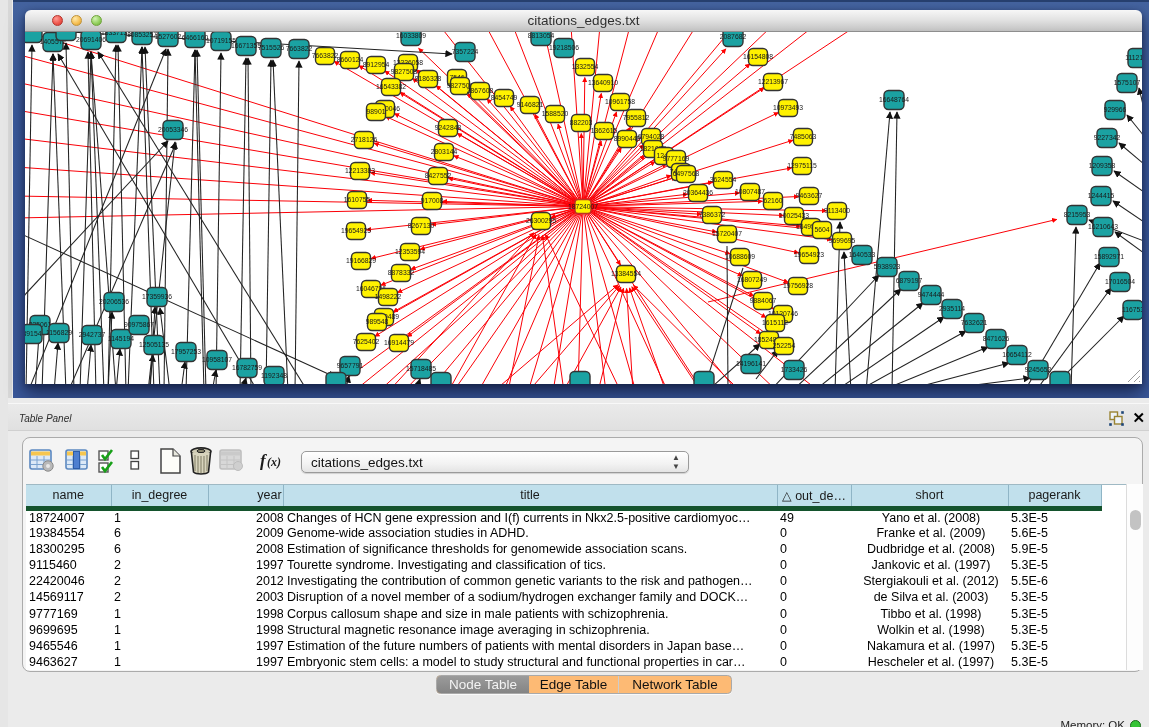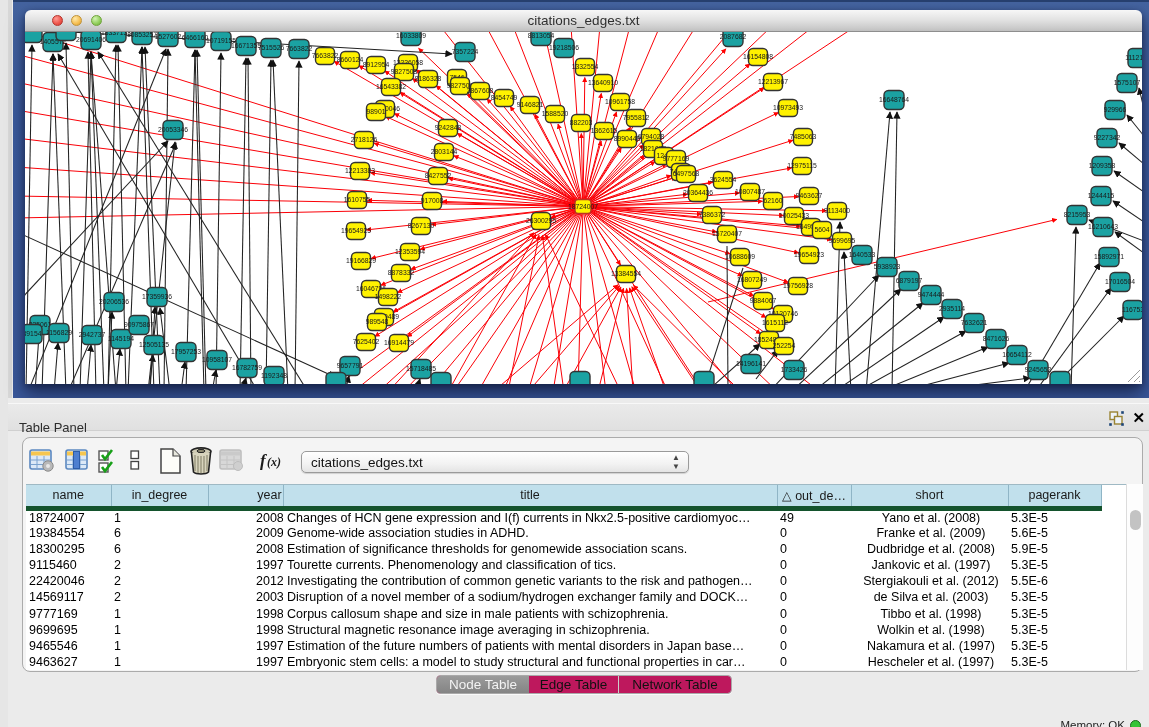--- a/index.html
+++ b/index.html
@@ -24,21 +24,21 @@
 #tl2 { left:46px;   background:radial-gradient(circle at 35% 30%,#ffe9a8,#f5bd4f 60%,#d29a32); border:0.5px solid #c09339;}
 #tl3 { left:66px;   background:radial-gradient(circle at 35% 30%,#d2f3b2,#8fce5a 60%,#6aa83e); border:0.5px solid #71a43c;}
 #canvas { position:absolute; left:17px; top:32px; width:1117px; height:352px; background:#fff; overflow:hidden; }
 #grip { position:absolute; right:2px; bottom:2px; width:14px; height:14px;
   background:repeating-linear-gradient(135deg,transparent 0 3px,#9a9a9a 3px 4px); clip-path:polygon(100% 0,100% 100%,0 100%);}
 
 
 #panel { position:absolute; left:0; top:398px; width:1147px; height:329px; background:#ebebeb; }
 #paneltitle { position:absolute; left:0; top:5px; width:1147px; height:28px;
   background:linear-gradient(180deg,#eaeaea,#e0e0e0); border-top:1px solid #f8f8f8; border-bottom:1px solid #d0d0d0;}
-#paneltitle span { position:absolute; left:11px; top:16px; font-size:13px; color:#2d2d2d; }
+#paneltitle span { position:absolute; left:11px; top:9px; font-size:10px; color:#2d2d2d;font-style:italic; }
 #inner { position:absolute; left:14px; top:39px; width:1121px; height:235px;
   border:1px solid #ababab; border-radius:8px; background:#f4f4f4; }
 #toolbar { position:absolute; left:4px; top:4px; width:1113px; height:40px; }
 #combo { position:absolute; left:274px; top:9px; width:388px; height:22px; border:1px solid #9a9a9a;
   border-radius:5px; background:linear-gradient(180deg,#ffffff,#f2f2f2 60%,#e4e4e4);
   box-shadow:0 1px 1px rgba(0,0,0,.15); font-size:13.5px; color:#111; line-height:21px; padding-left:9px;}
 #combo .ud { position:absolute; right:8px; top:1px; font-size:8px; color:#444; line-height:9px; text-align:center;}
 #tablewrap { position:absolute; left:3px; top:46px; width:1100px; height:186px; background:#fff; overflow:hidden;
   border-top:1px solid #9fb9c4; }
 table#grid { border-collapse:collapse; table-layout:fixed; width:1100px; font-size:12.5px; color:#000; }
@@ -51,21 +51,21 @@
 #grid .c4 { width:494px; }
 #grid .c5 { width:74px; }
 #grid .c6 { width:157px; text-align:center; }
 #grid .c7 { width:93px; }
 #grid td.c4 { padding-left:4px; }
 #grid td.c6 { text-align:center; }
 #grid .c8 { width:25px; background:#fff; }
 #vscroll { position:absolute; left:1103px; top:46px; width:17px; height:186px; background:#fdfdfd; border-left:1px solid #dcdcdc;}
 #thumb { position:absolute; left:2.5px; top:26px; width:11px; height:20px; border-radius:5.5px; background:#c3c3c3; }
 #tabs { position:absolute; left:428px; top:277px; width:296px; height:19px; border:1px solid #a9a9a9;
-  border-radius:4.5px; background:#be185d; font-size:13.5px; display:flex; overflow:hidden;
+  border-radius:4.5px; background:#fdba74; font-size:13.5px; display:flex; overflow:hidden;
   box-shadow:0 1px 0 rgba(255,255,255,.7);}
 #tabs div { flex:0 0 auto; text-align:center; line-height:18px; color:#111; }
 #tabs .sel { background:linear-gradient(180deg,#9b9b9b,#848484); color:#f3f3f3; width:92px; }
 #tabs .t2 { width:90px; border-right:1px solid #ccc; }
 #tabs .t3 { width:112px; }
 #memrow { position:absolute; right:14px; top:321px; font-size:11.5px; color:#222; }
 #memdot { display:inline-block; width:11px; height:11px; border-radius:50%; background:#35c435;
   border:1px solid #1c6b1c; vertical-align:-2px; margin-left:5px;}
 #floaticon { position:absolute; right:31px; top:7px; width:15px; height:15px; }
 #closex { position:absolute; right:10px; top:5px; font-size:15px; font-weight:bold; color:#000; }
@@ -669,21 +669,21 @@
                 <td class="c3">2008</td>
                 <td class="c4">Estimation of significance thresholds for genomewide association scans.</td>
                 <td class="c5">0</td>
                 <td class="c6">Dudbridge et al. (2008)</td>
                 <td class="c7">5.9E-5</td>
               </tr>
 <tr>
                 <td class="c1">9115460</td>
                 <td class="c2">2</td>
                 <td class="c3">1997</td>
-                <td class="c4">Tourette currents. Phenomenology and classification of tics.</td>
+                <td class="c4">Tourette syndrome. Investigating and classification of tics.</td>
                 <td class="c5">0</td>
                 <td class="c6">Jankovic et al. (1997)</td>
                 <td class="c7">5.3E-5</td>
               </tr>
 <tr>
                 <td class="c1">22420046</td>
                 <td class="c2">2</td>
                 <td class="c3">2012</td>
                 <td class="c4">Investigating the contribution of common genetic variants to the risk and pathogen…</td>
                 <td class="c5">0</td>

